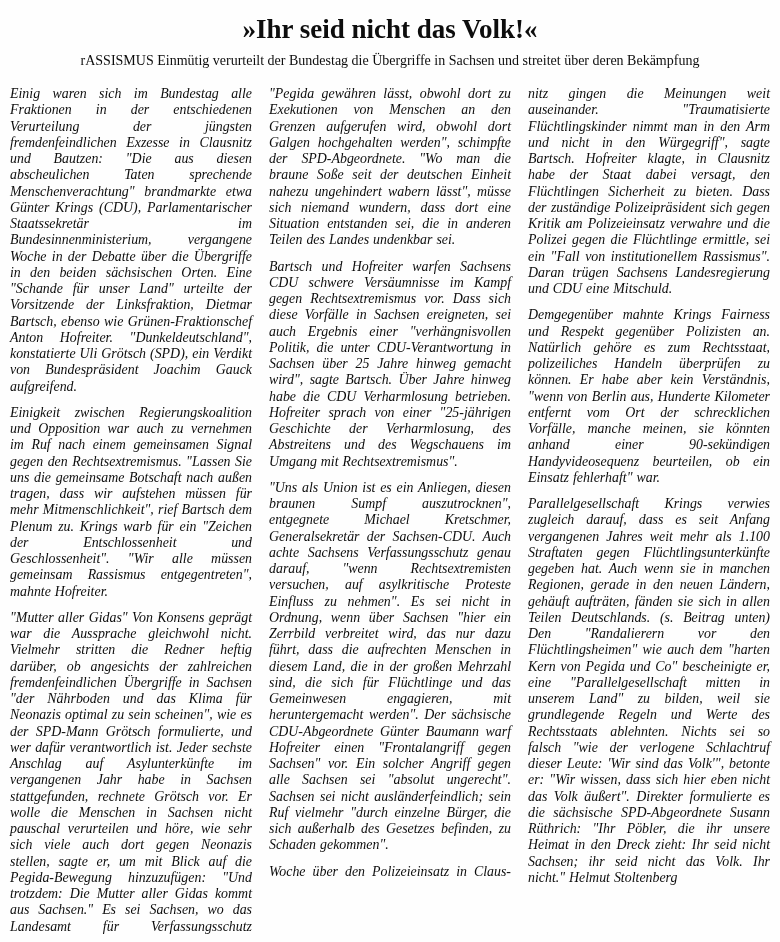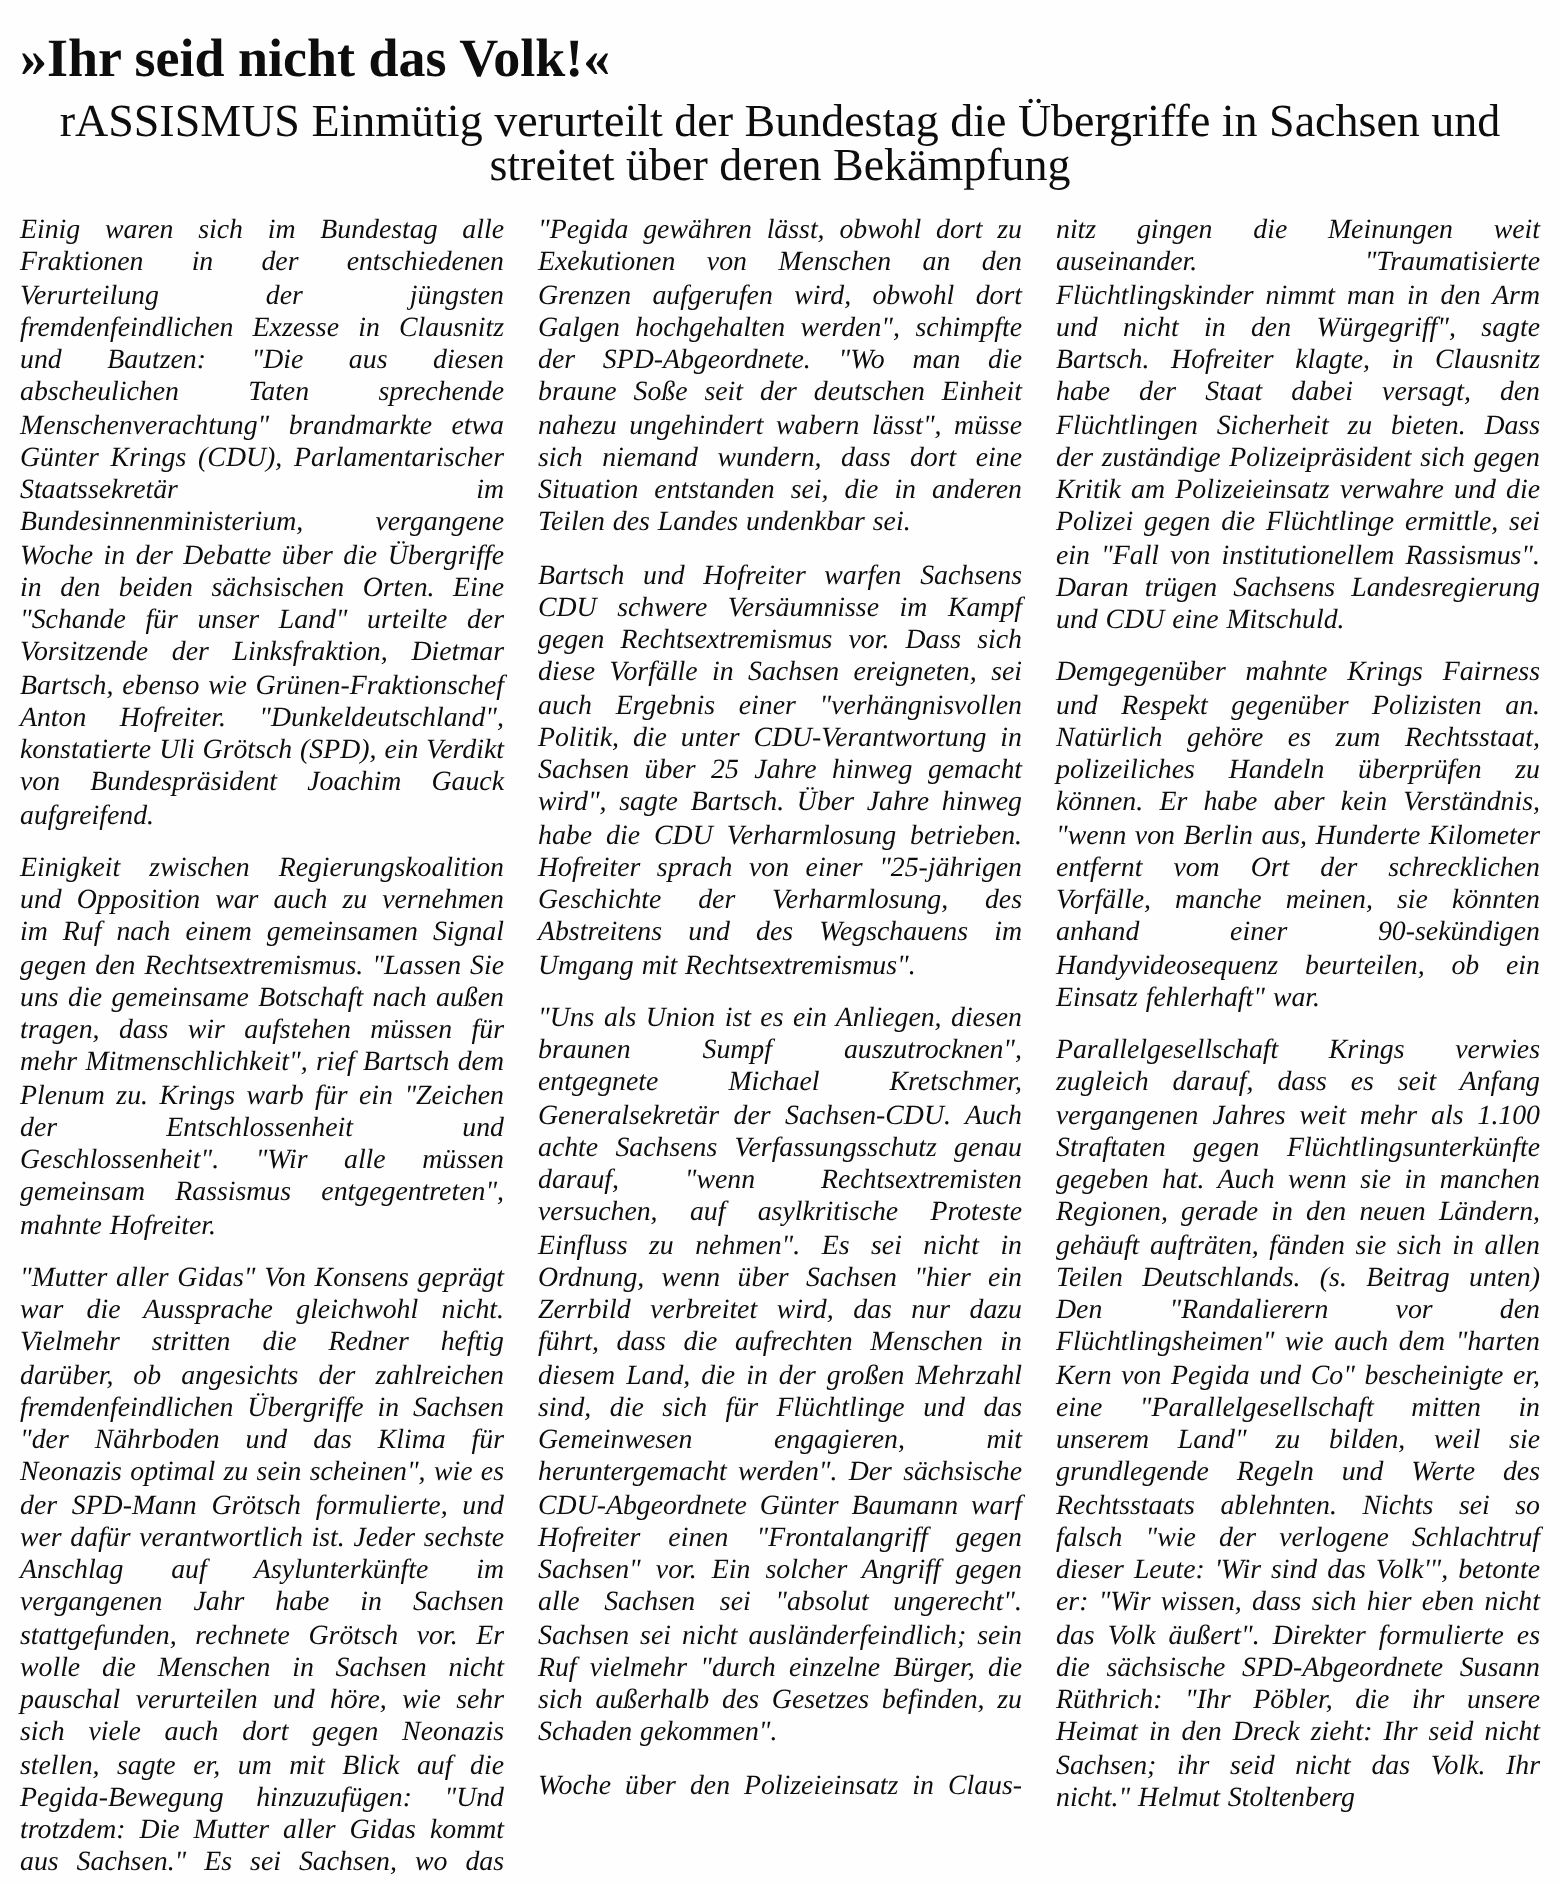--- a/index.html
+++ b/index.html
@@ -17,31 +17,31 @@
   }
   .page {
     width: 780px;
     height: 942px;
     background: #fefefe;
     box-sizing: border-box;
     padding: 12px 10px 0 10px;
   }
   .headline {
     margin: 2px 0 0 0;
-    text-align: left;
+    text-align: center;
     font-size: 27px;
     line-height: 30px;
     font-weight: bold;
     letter-spacing: 0px;
   }
   .subtitle {
     margin: 6px auto 0 auto;
     width: 748px;
     text-align: center;
-    font-size: 23px;
+    font-size: 14px;
     line-height: 22px;
     font-weight: normal;
   }
   .columns {
     display: flex;
     gap: 17px;
     margin-top: 14px;
     text-align: justify;
     font-size: 13.9px;
     line-height: 16.25px;

